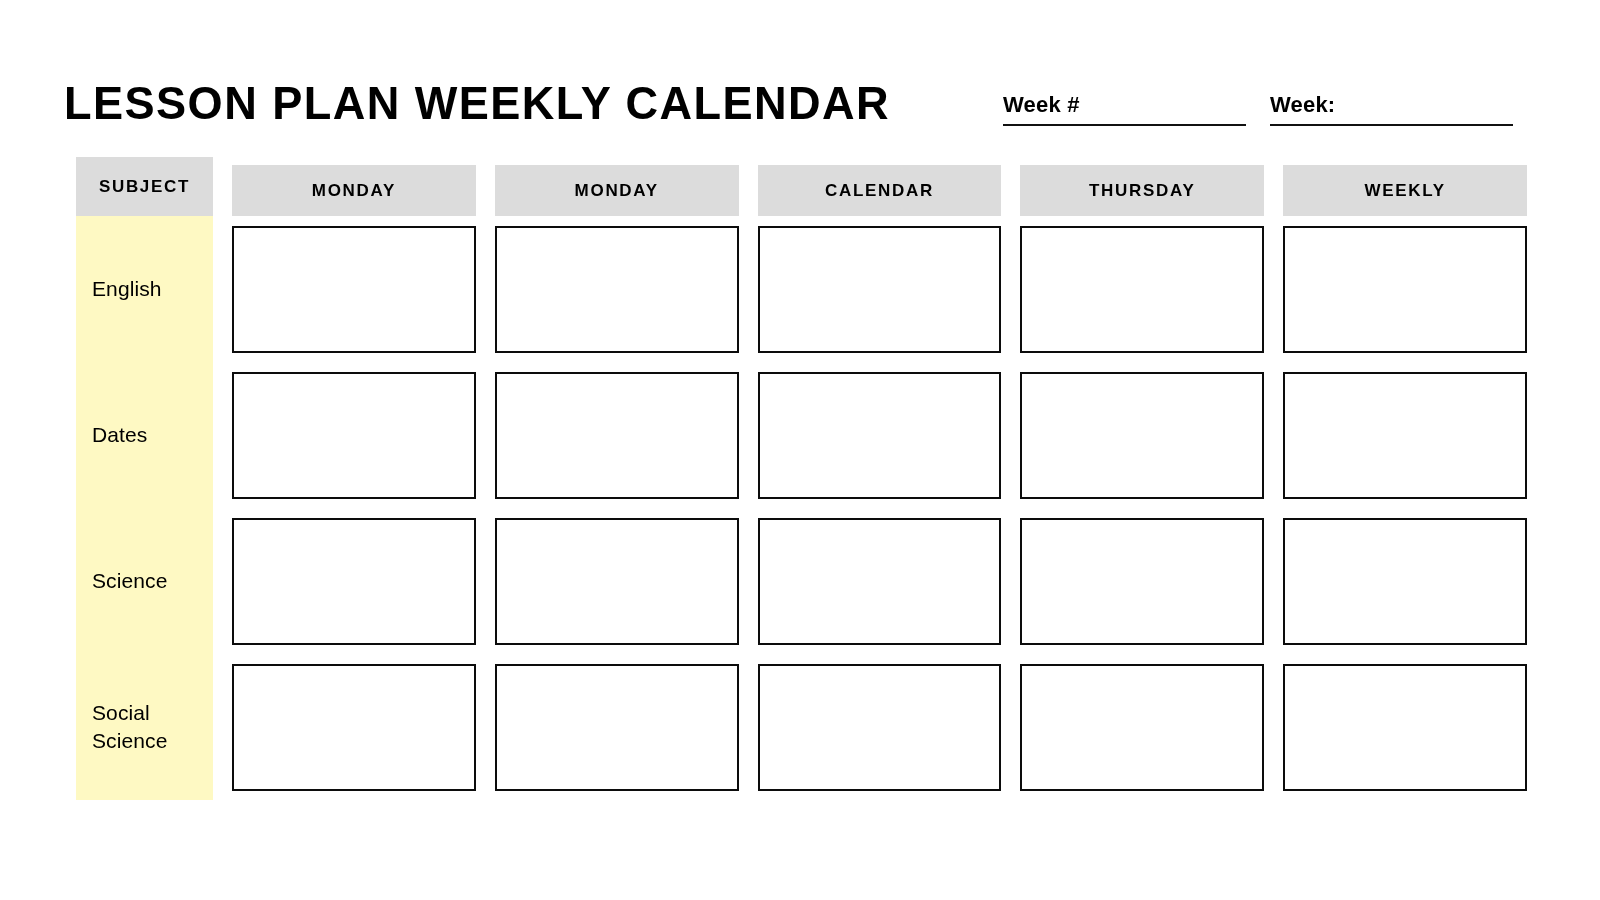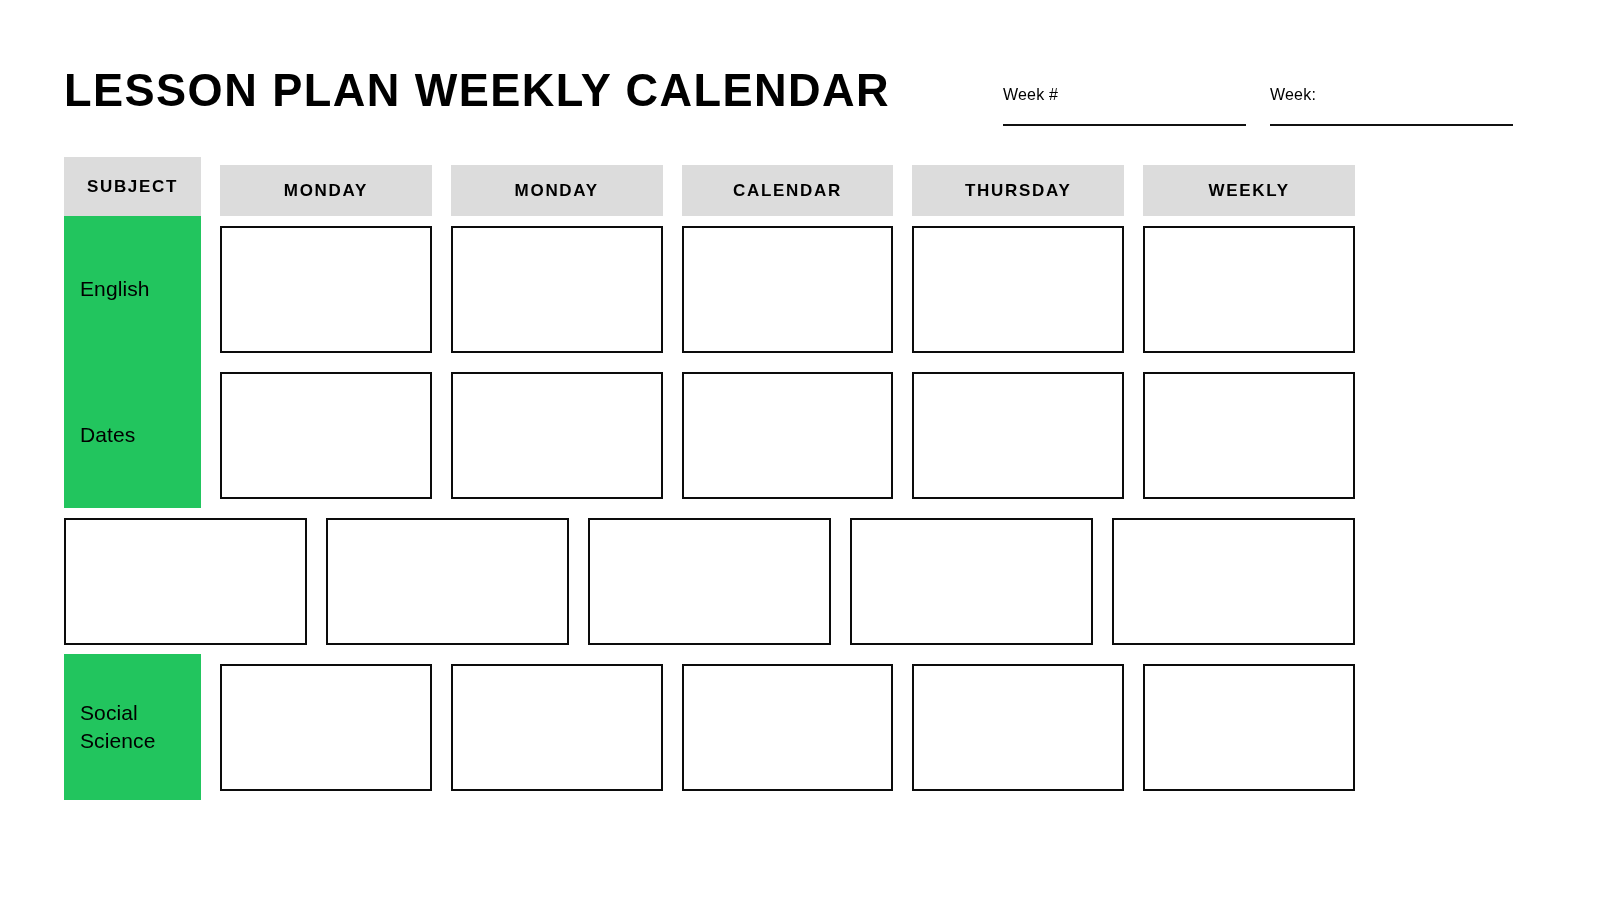--- a/index.html
+++ b/index.html
@@ -23,20 +23,21 @@
   }
 
   
   .header-row {
     position: absolute;
     left: 64px;
     top: 66px;
     width: 1449px;
     height: 62px;
     display: flex;
+    align-items: flex-end;
   }
 
   .title {
     font-family: "Liberation Sans Narrow", "Liberation Sans", sans-serif;
     font-weight: 700;
     font-size: 47px;
     line-height: 47px;
     letter-spacing: 1.5px;
     white-space: nowrap;
     transform: scaleX(0.96);
@@ -57,42 +58,42 @@
     display: flex;
     align-items: flex-end;
     border-bottom: 2.5px solid #111111;
     height: 34px;
     box-sizing: border-box;
   }
   .field-week { width: 243px; }
   .field-dates { width: 243px; }
 
   .field-label {
-    font-size: 16px;
+    font-size: 22px;
     line-height: 26px;
-    font-weight: 400;
+    font-weight: 700;
     letter-spacing: 0.2px;
-    padding-bottom: 16px;
+    padding-bottom: 6px;
     white-space: nowrap;
   }
 
   .field-value {
     font-size: 21px;
     line-height: 26px;
     padding-bottom: 2px;
     padding-left: 8px;
     white-space: nowrap;
   }
 
   
   .grid {
     position: absolute;
-    left: 64px;
+    left: 76px;
     top: 157px;
-    width: 1291px;
+    width: 1451px;
   }
 
   .grid-head {
     display: flex;
     gap: 19px;
     height: 59px;
   }
 
   .head-cell {
     background: #dcdcdc;
@@ -120,21 +121,21 @@
   .grid-row {
     display: flex;
     gap: 19px;
     align-items: stretch;
     height: 146px;
   }
 
   .subject-cell {
     width: 137px;
     flex: 0 0 137px;
-    background: #22c55e;
+    background: #fef9c3;
     display: flex;
     align-items: center;
     justify-content: flex-start;
     padding: 0 0 0 16px;
     box-sizing: border-box;
     font-size: 21px;
     line-height: 28px;
     font-weight: 400;
     letter-spacing: 0.1px;
   }
@@ -222,20 +223,21 @@
         </div>
         <div class="day-wrap">
           <div class="day-cell"></div>
         </div>
         <div class="day-wrap">
           <div class="day-cell"></div>
         </div>
       </div>
 
       <div class="grid-row">
+        <div class="subject-cell">Science</div>
         <div class="day-wrap">
           <div class="day-cell"></div>
         </div>
         <div class="day-wrap">
           <div class="day-cell"></div>
         </div>
         <div class="day-wrap">
           <div class="day-cell"></div>
         </div>
         <div class="day-wrap">

